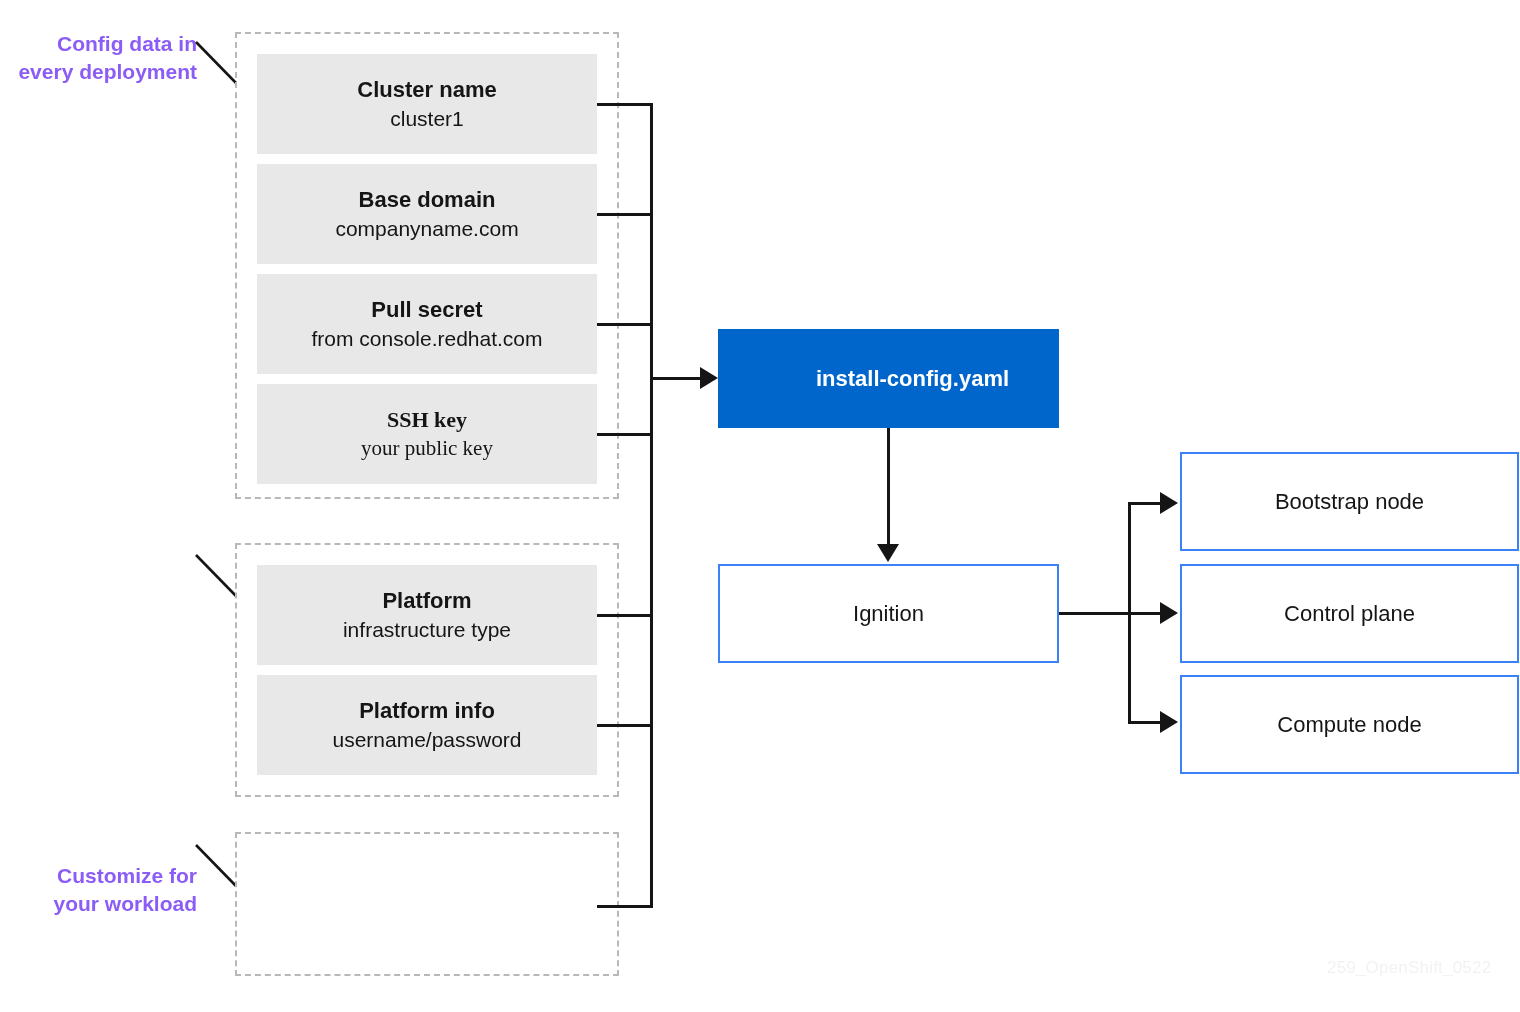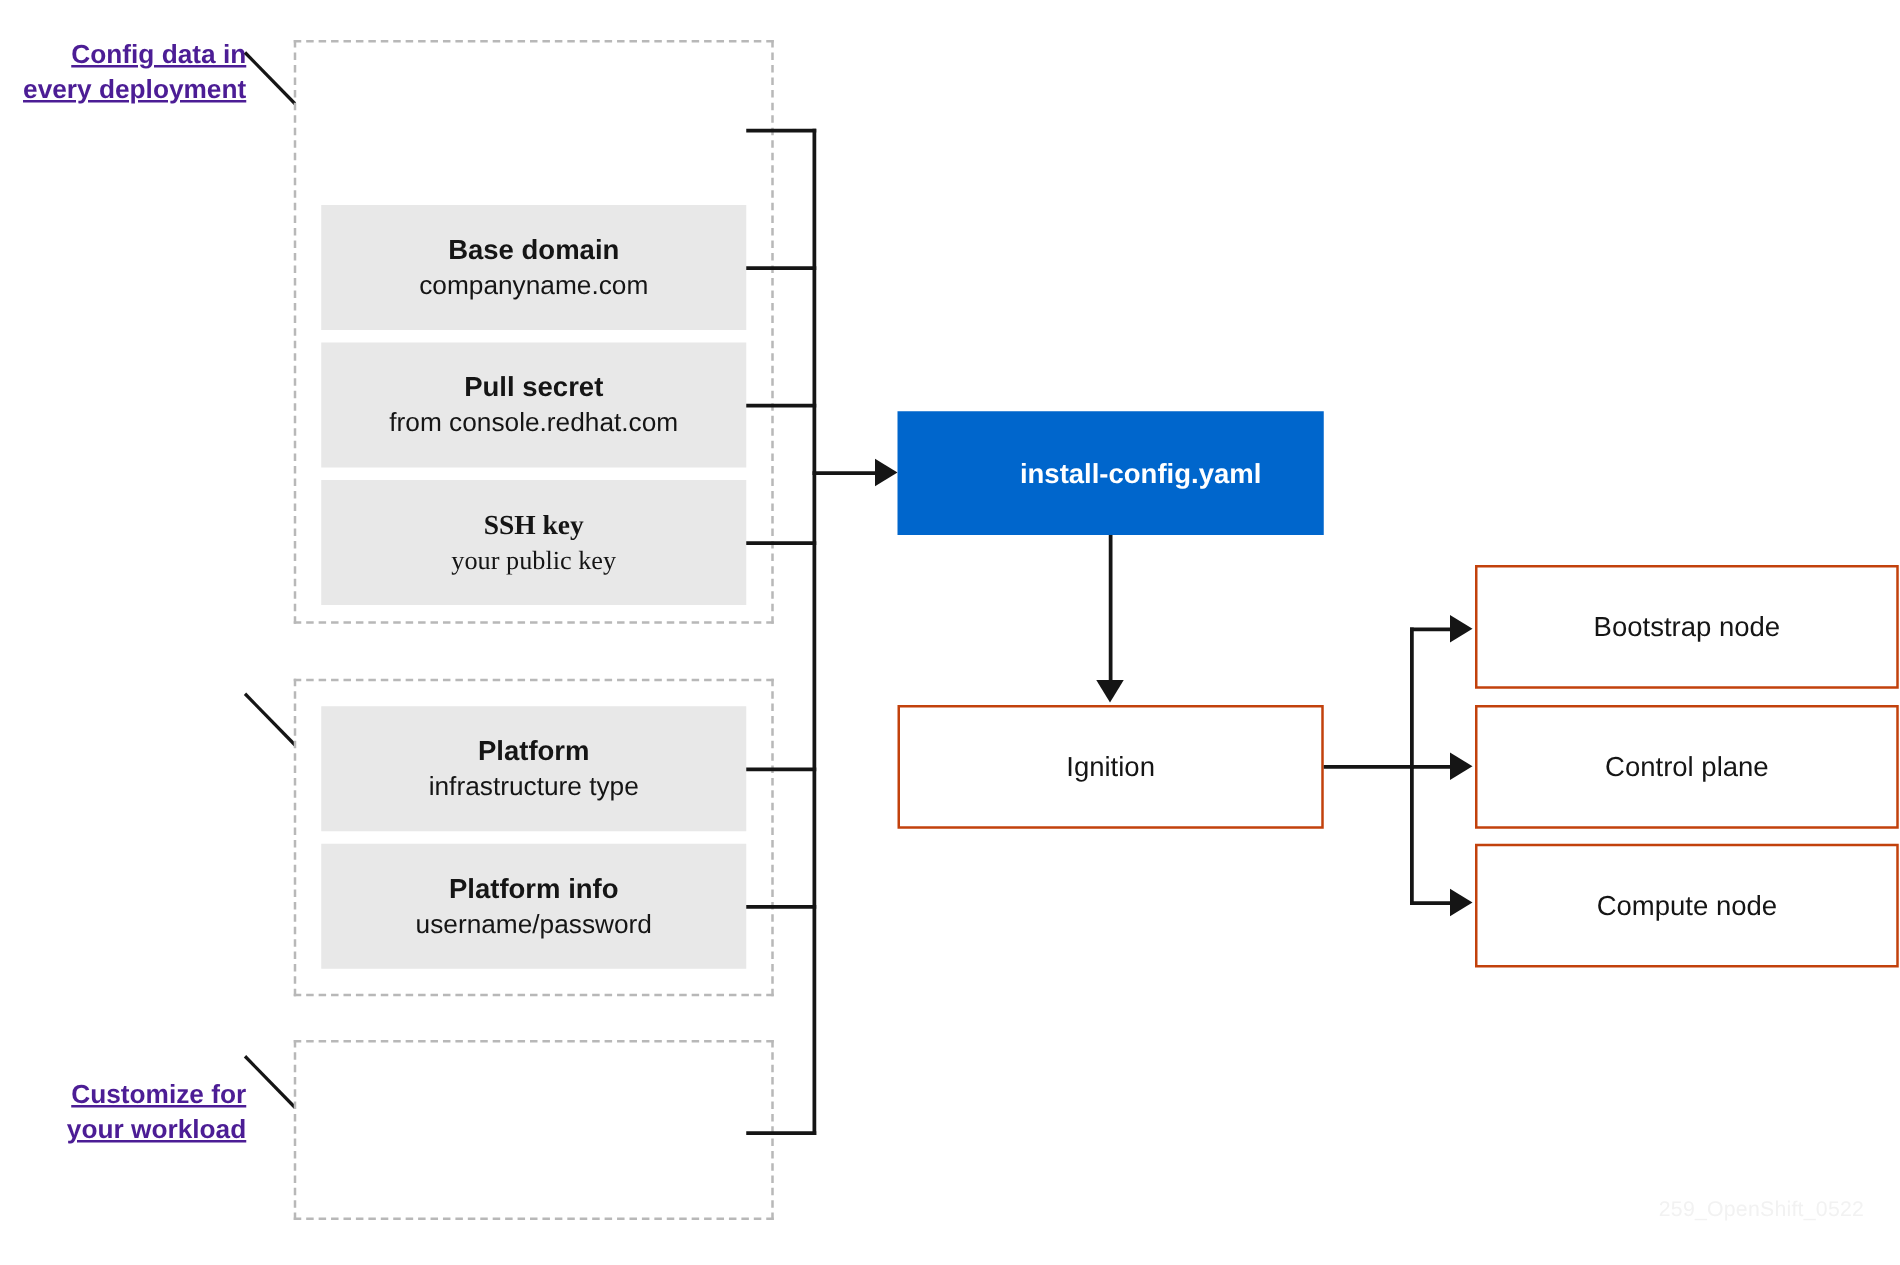--- a/index.html
+++ b/index.html
@@ -20,23 +20,22 @@
     overflow: hidden;
   }
 
   
   .annot {
     position: absolute;
     text-align: right;
     font-weight: bold;
     font-size: 21px;
     line-height: 1.32;
-    color: #4c1d95;
+    color: #8b5cf6;
     white-space: pre-line;
-    text-decoration: underline;
   }
 
   
   .group-box {
     position: absolute;
     border: 2px dashed #b8b8b8;
     box-sizing: border-box;
     background: transparent;
   }
 
@@ -75,21 +74,21 @@
     justify-content: center;
     color: #ffffff;
     font-size: 22px;
     font-weight: bold;
   }
 
   
   .blue-outline {
     position: absolute;
     background: #ffffff;
-    border: 2px solid #c2410c;
+    border: 2px solid #3b82f6;
     box-sizing: border-box;
     display: flex;
     align-items: center;
     justify-content: center;
     color: #151515;
     font-size: 22px;
     font-weight: normal;
   }
 
   
@@ -150,20 +149,24 @@
   </svg>
   <svg class="leader" style="left:190px; top:548px; width:55px; height:55px;" viewBox="0 0 55 55">
     <line x1="6" y1="7" x2="46" y2="48" stroke="#151515" stroke-width="2.6"></line>
   </svg>
   <svg class="leader" style="left:190px; top:838px; width:55px; height:55px;" viewBox="0 0 55 55">
     <line x1="6" y1="7" x2="46" y2="48" stroke="#151515" stroke-width="2.6"></line>
   </svg>
 
   <div class="group-box" style="left:235px; top:32px; width:384px; height:467px;"></div>
 
+  <div class="card" style="left:257px; top:54px; width:340px; height:100px;">
+    <div class="card-title">Cluster name</div>
+    <div class="card-sub">cluster1</div>
+  </div>
 
   <div class="card" style="left:257px; top:164px; width:340px; height:100px;">
     <div class="card-title">Base domain</div>
     <div class="card-sub">companyname.com</div>
   </div>
 
   <div class="card" style="left:257px; top:274px; width:340px; height:100px;">
     <div class="card-title">Pull secret</div>
     <div class="card-sub">from console.redhat.com</div>
   </div>

